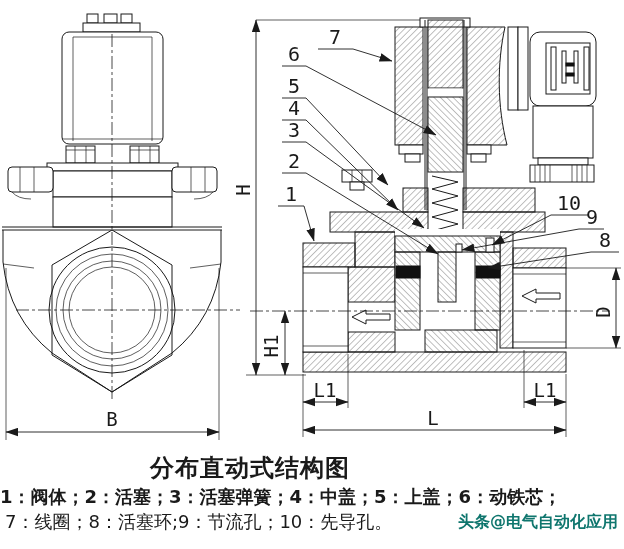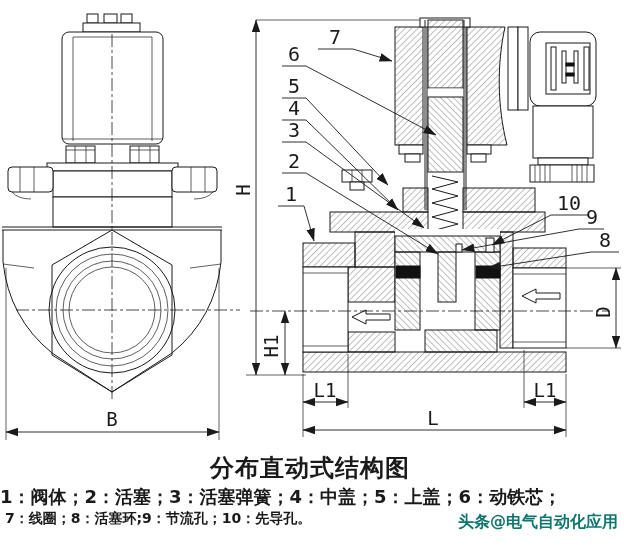--- a/index.html
+++ b/index.html
@@ -11,24 +11,24 @@
   .cl{stroke:#1a1a1a;stroke-width:.8;fill:none;stroke-dasharray:13 3 3 3;}
   .hA{fill:url(#hA);stroke:#1a1a1a;stroke-width:1;}
   .hB{fill:url(#hB);stroke:#1a1a1a;stroke-width:1;}
   .wh{fill:#fff;stroke:#1a1a1a;stroke-width:1;}
   .whn{fill:#fff;stroke:none;}
   .blk{fill:#111;stroke:#111;}
   .num{font-family:"DejaVu Sans Mono",monospace;font-size:20px;fill:#1a1a1a;}
   .dimt{font-family:"DejaVu Sans Mono",monospace;font-size:19px;fill:#1a1a1a;}
   .lead{stroke:#1a1a1a;stroke-width:.9;fill:none;}
   .dim{stroke:#1a1a1a;stroke-width:.9;fill:none;}
-  #title{position:absolute;left:150px;top:452px;width:320px;text-align:center;
+  #title{position:absolute;left:150px;top:452px;width:320px;
          font-size:24px;font-weight:700;letter-spacing:1px;}
   #legend1{position:absolute;left:0;top:485px;width:616px;font-size:18px;font-weight:700;white-space:nowrap;}
-  #legend2{position:absolute;left:5px;top:510px;width:420px;font-size:14px;font-weight:700;white-space:nowrap;}
+  #legend2{position:absolute;left:5px;top:510px;width:420px;font-size:18px;font-weight:400;white-space:nowrap;}
   #wm{position:absolute;right:6px;top:512px;font-size:16px;font-weight:700;color:#0f766e;}
 </style>
 </head>
 <body>
 
 <div id="stage">
 
 <svg width="624" height="549" viewBox="0 0 624 549">
   <defs>
     <pattern id="hA" patternUnits="userSpaceOnUse" width="4.5" height="4.5" patternTransform="rotate(45)">

